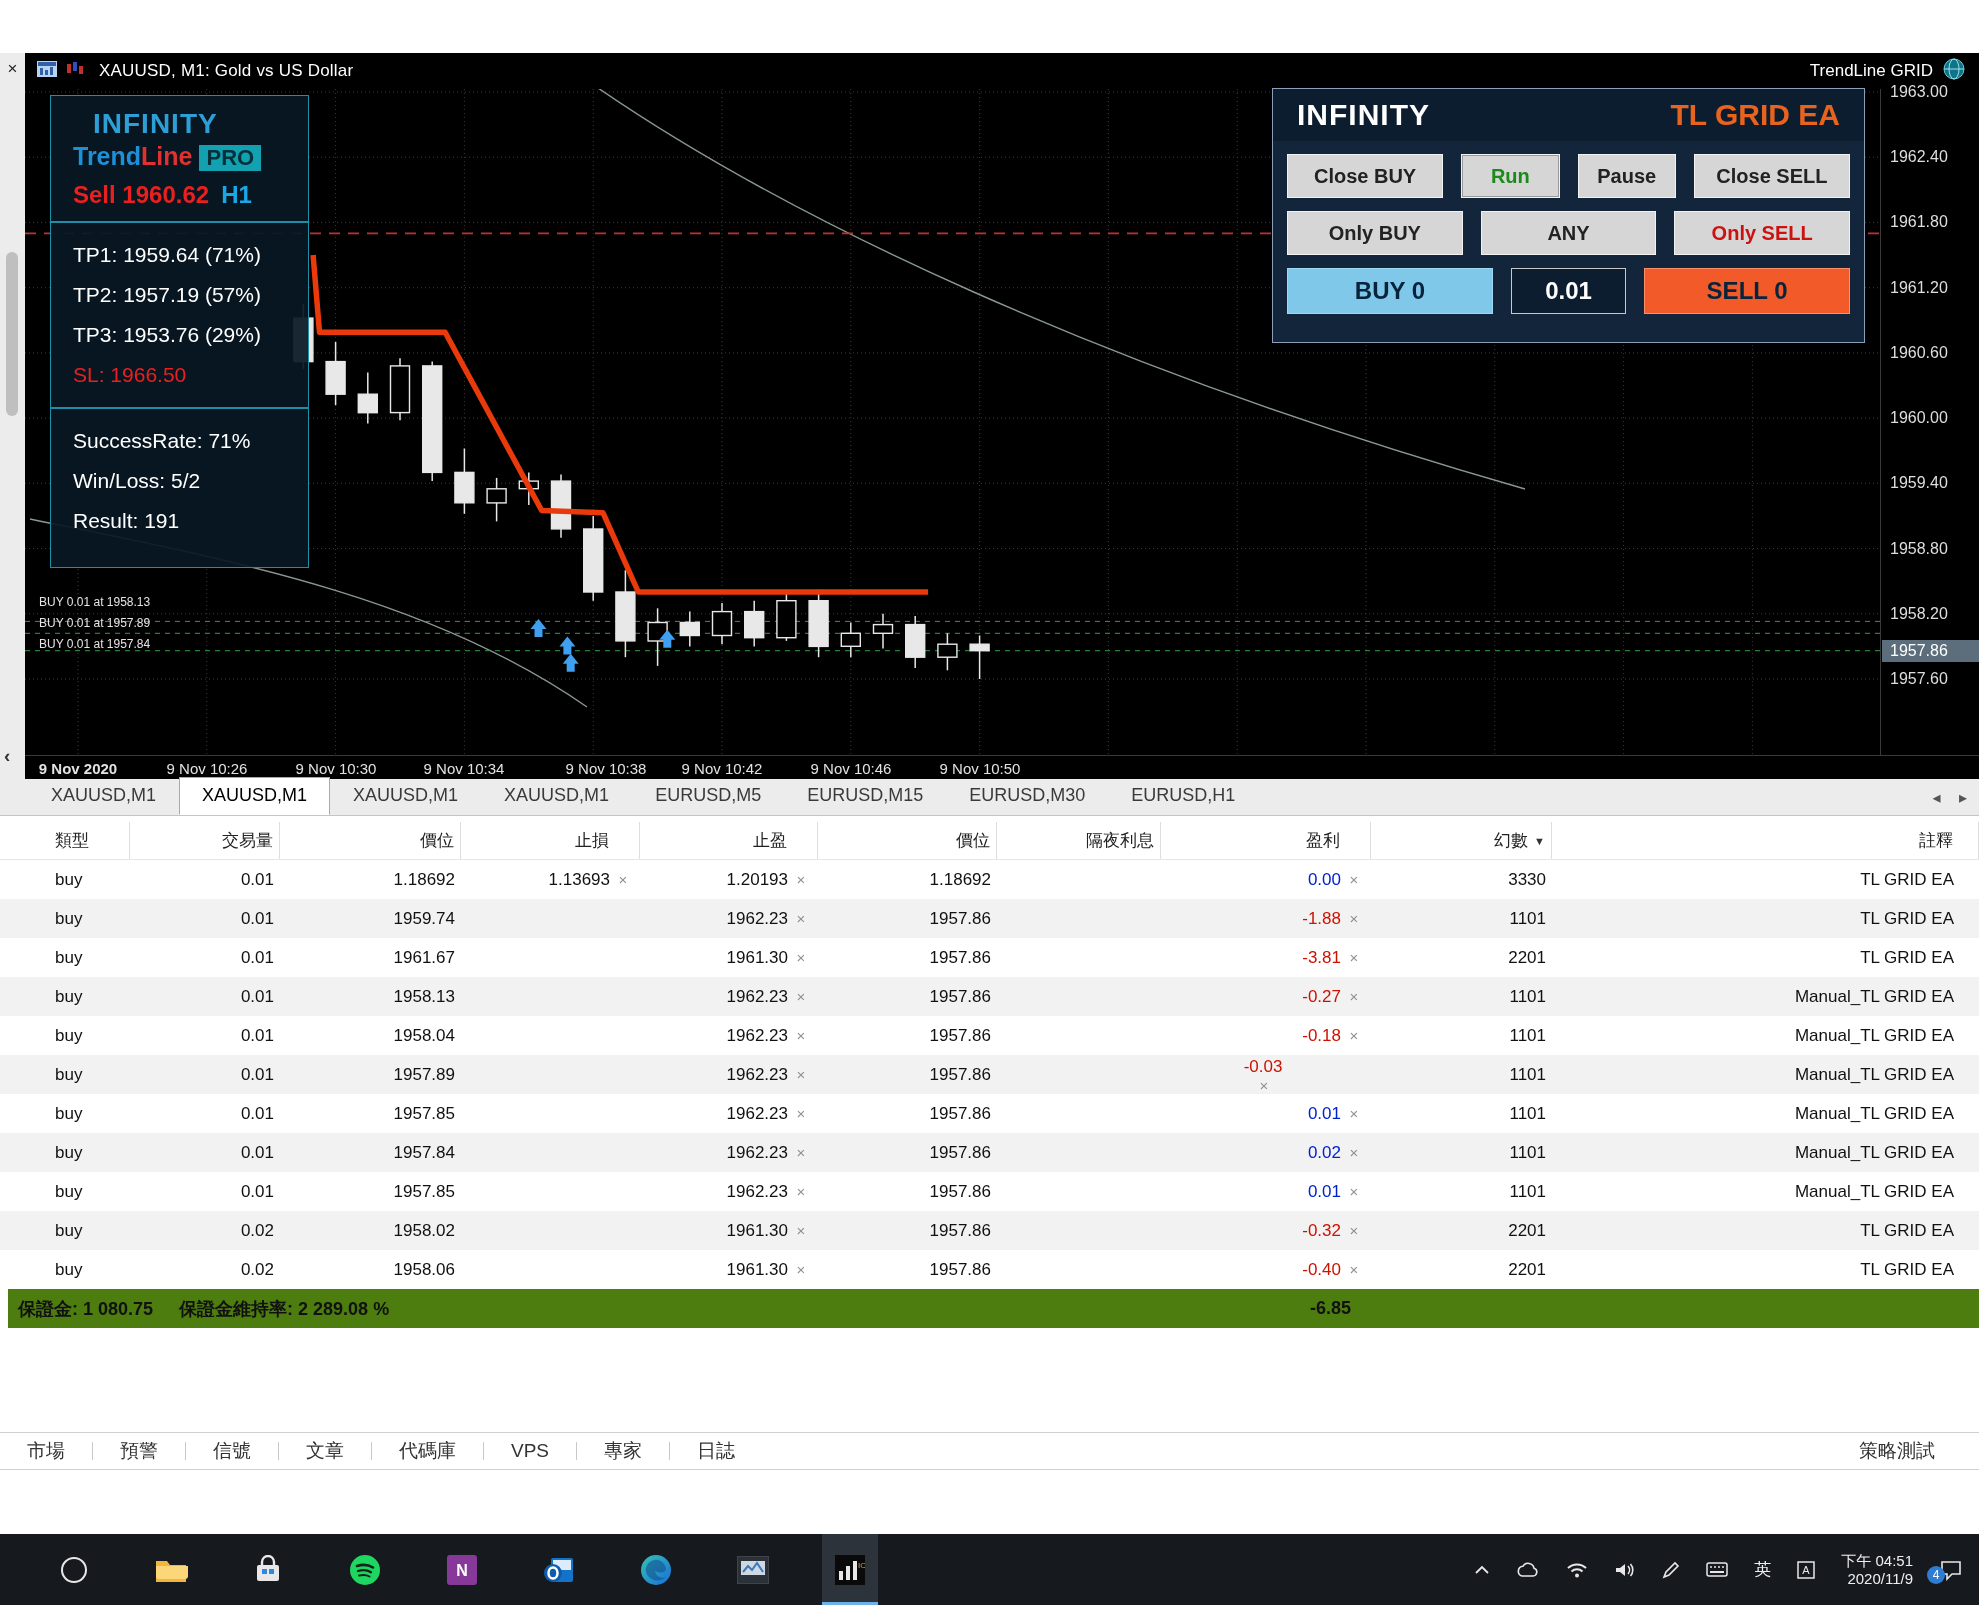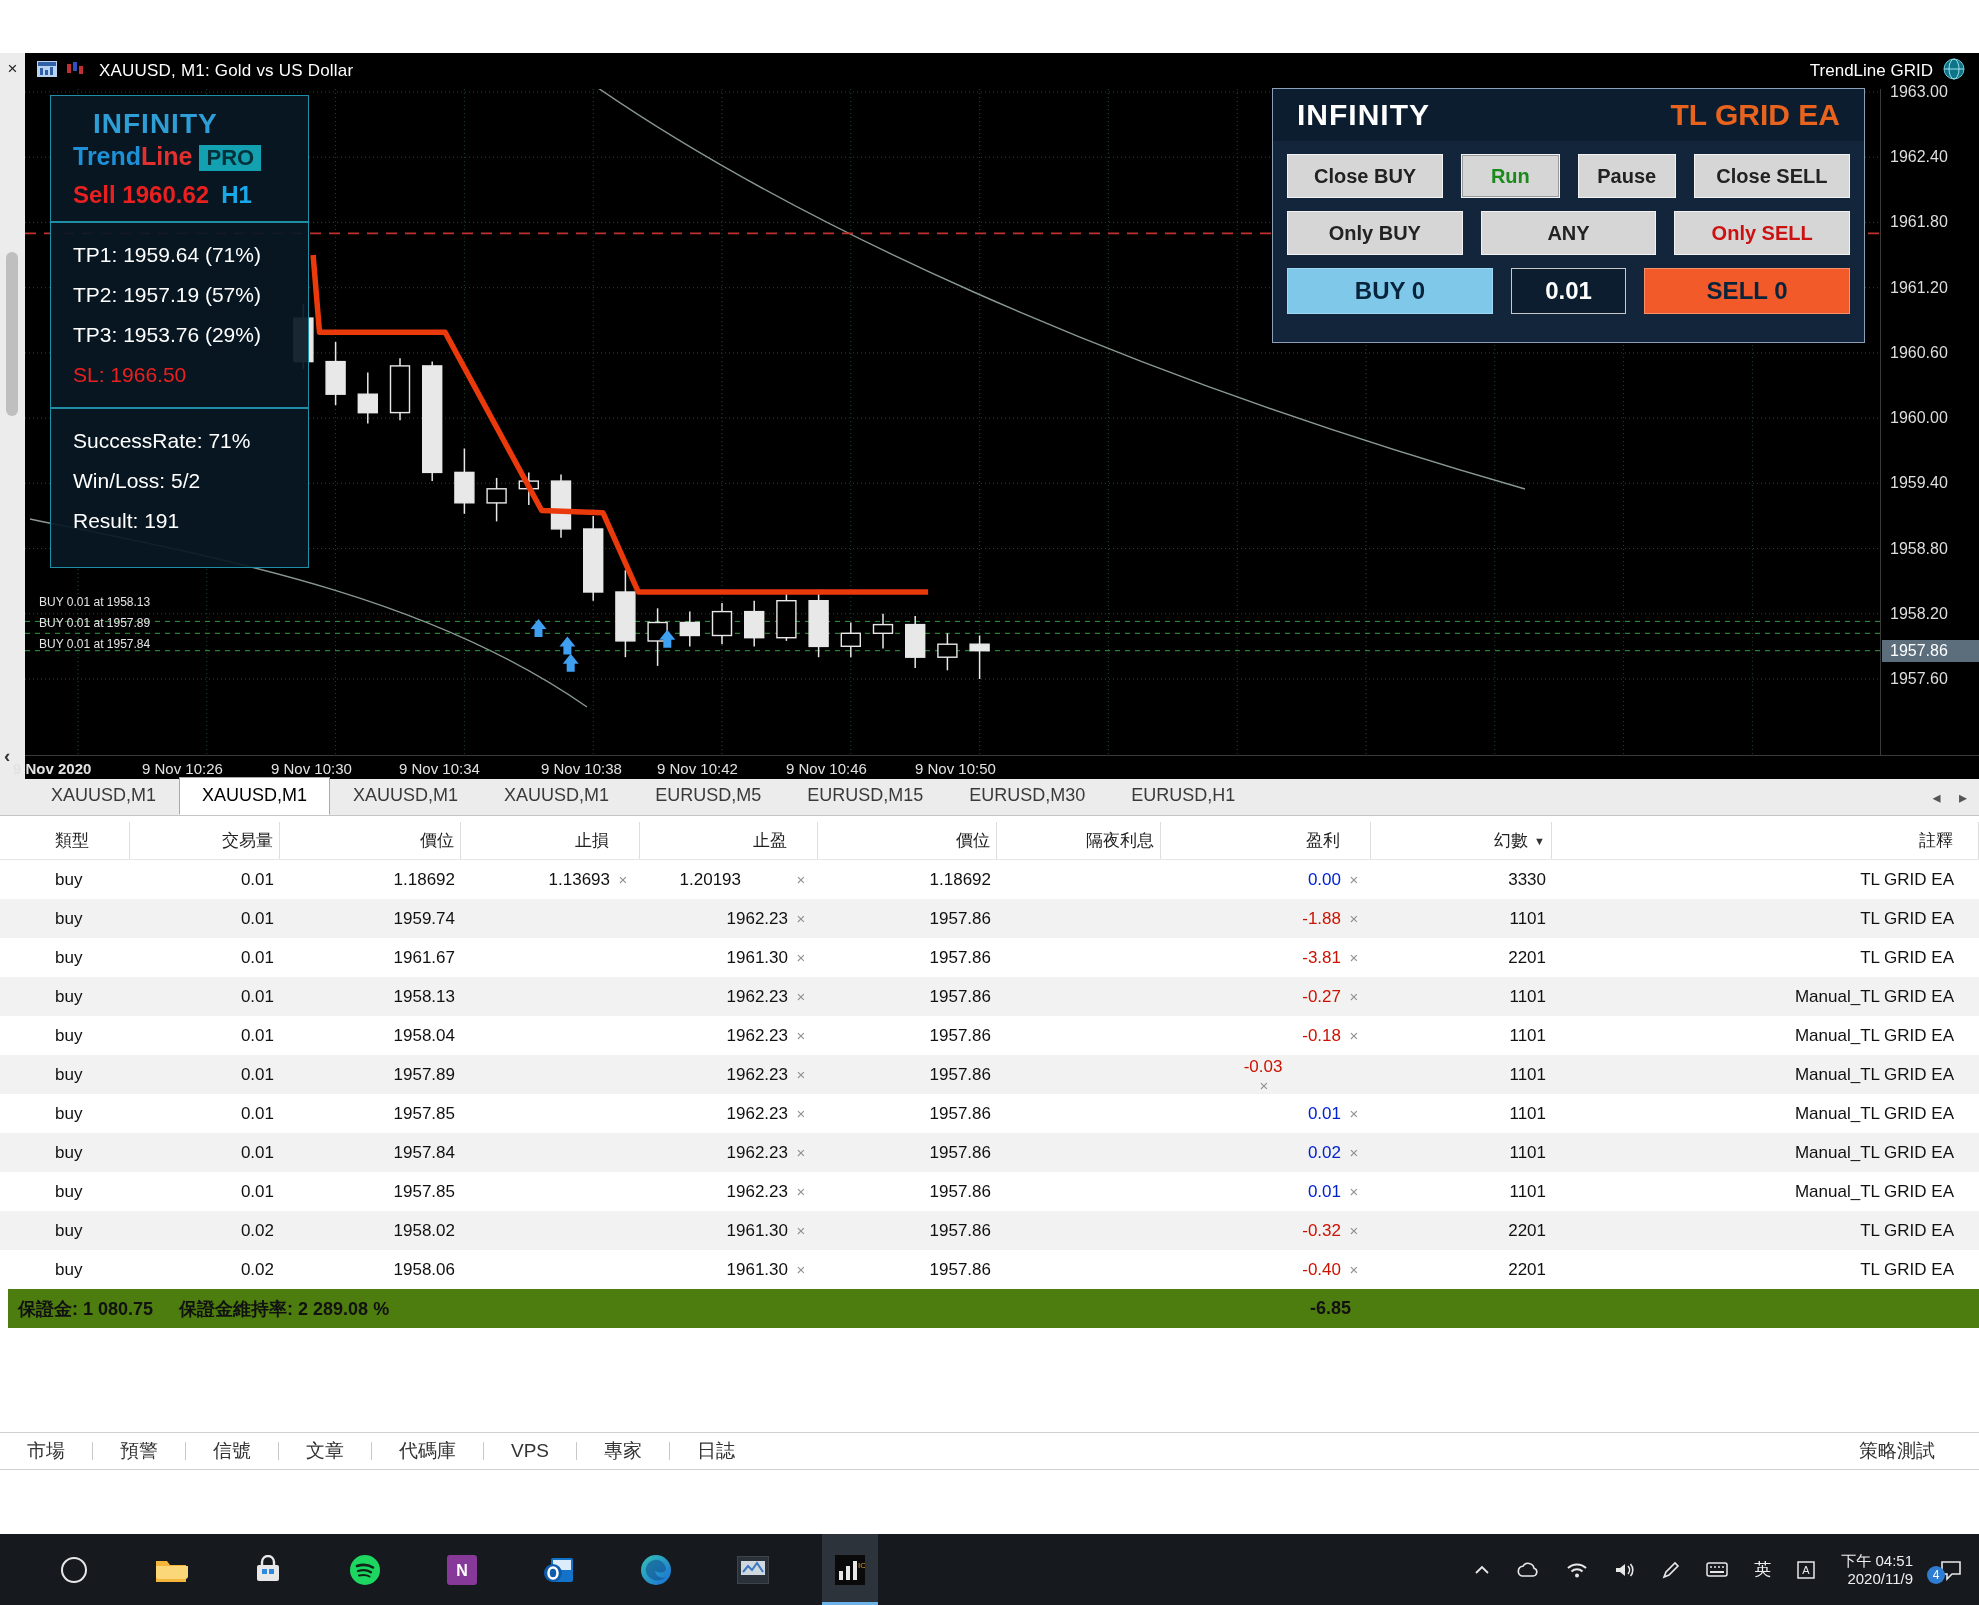--- a/index.html
+++ b/index.html
@@ -20,21 +20,21 @@
   .chart-titlebar .right{margin-left:auto;display:flex;align-items:center;gap:10px;margin-right:14px}
 
   .plot{position:absolute;left:25px;top:89px;width:1855px;height:666px;background:#000;overflow:hidden}
   .buy-label{position:absolute;left:14px;color:#e5e5e5;font-size:12px;white-space:nowrap}
 
   .price-axis{position:absolute;left:1880px;top:89px;width:99px;height:666px;background:#000;border-left:1px solid #3a3a3a}
   .axis-price{position:absolute;left:9px;width:86px;font-size:16px;color:#dedede}
   .price-tag{position:absolute;left:1px;width:97px;background:#5c6e7c;color:#fff;font-size:16px;padding:2px 0 2px 8px}
 
   .time-axis{position:absolute;left:25px;top:755px;width:1954px;height:24px;background:#000;border-top:1px solid #3a3a3a}
-  .axis-time{position:absolute;top:4px;width:130px;font-size:15px;color:#e2e2e2;white-space:nowrap}
+  .axis-time{position:absolute;top:4px;width:130px;text-align:center;font-size:15px;color:#e2e2e2;white-space:nowrap}
   .axis-time.first{font-weight:bold}
 
   
   .tl-panel{position:absolute;left:50px;top:95px;width:259px;height:473px;background:rgba(8,24,34,.93);border:1px solid #1f8fa8;z-index:6;color:#fff;padding-top:12px}
   .tl-title{color:#2e9fd6;font-size:28px;font-weight:bold;letter-spacing:1px;padding-left:42px}
   .tl-sub{padding-left:22px;font-size:25px;font-weight:bold;margin-top:2px}
   .tl-trend{color:#1e90d8}.tl-line{color:#e03030}
   .tl-pro{background:#13a0b0;color:#04303a;padding:0 7px;margin-left:7px;font-size:22px;display:inline-block}
   .tl-signal{padding-left:22px;font-size:24px;font-weight:bold;margin-top:10px}
   .tl-sell{color:#e82020}.tl-h1{color:#18a8e8;margin-left:12px}
@@ -338,21 +338,21 @@
           <div class="t-cell" style="width: 150px;">
             <span>0.01</span>
           </div>
           <div class="t-cell" style="width: 181px;">
             <span>1.18692</span>
           </div>
           <div class="t-cell" style="width: 179px;">
             <span>1.13693</span>
             <span class="close-x">×</span>
           </div>
-          <div class="t-cell" style="width: 178px; gap: 47px;">
+          <div class="t-cell" style="width: 178px;">
             <span>1.20193</span>
             <span class="close-x">×</span>
           </div>
           <div class="t-cell" style="width: 179px;">
             <span>1.18692</span>
           </div>
           <div class="t-cell" style="width: 164px;">
             <span></span>
           </div>
           <div class="t-cell" style="width: 210px;">

